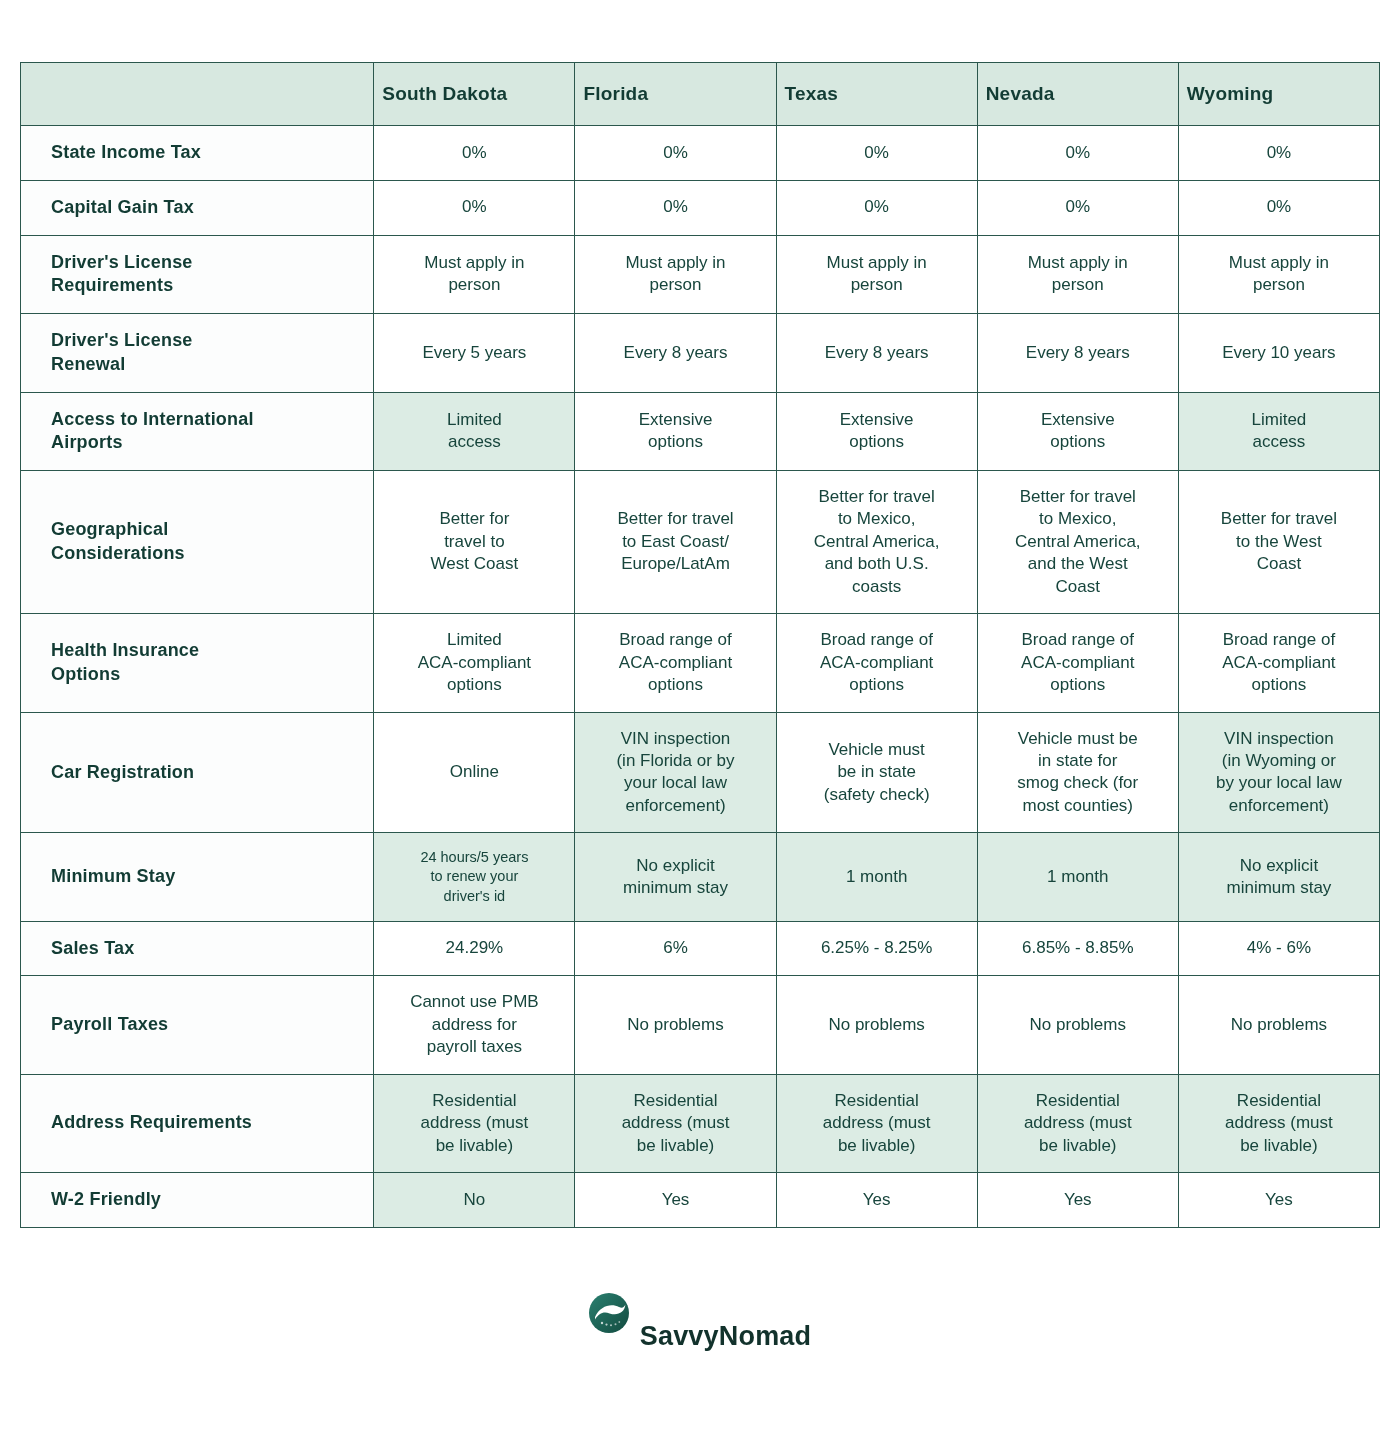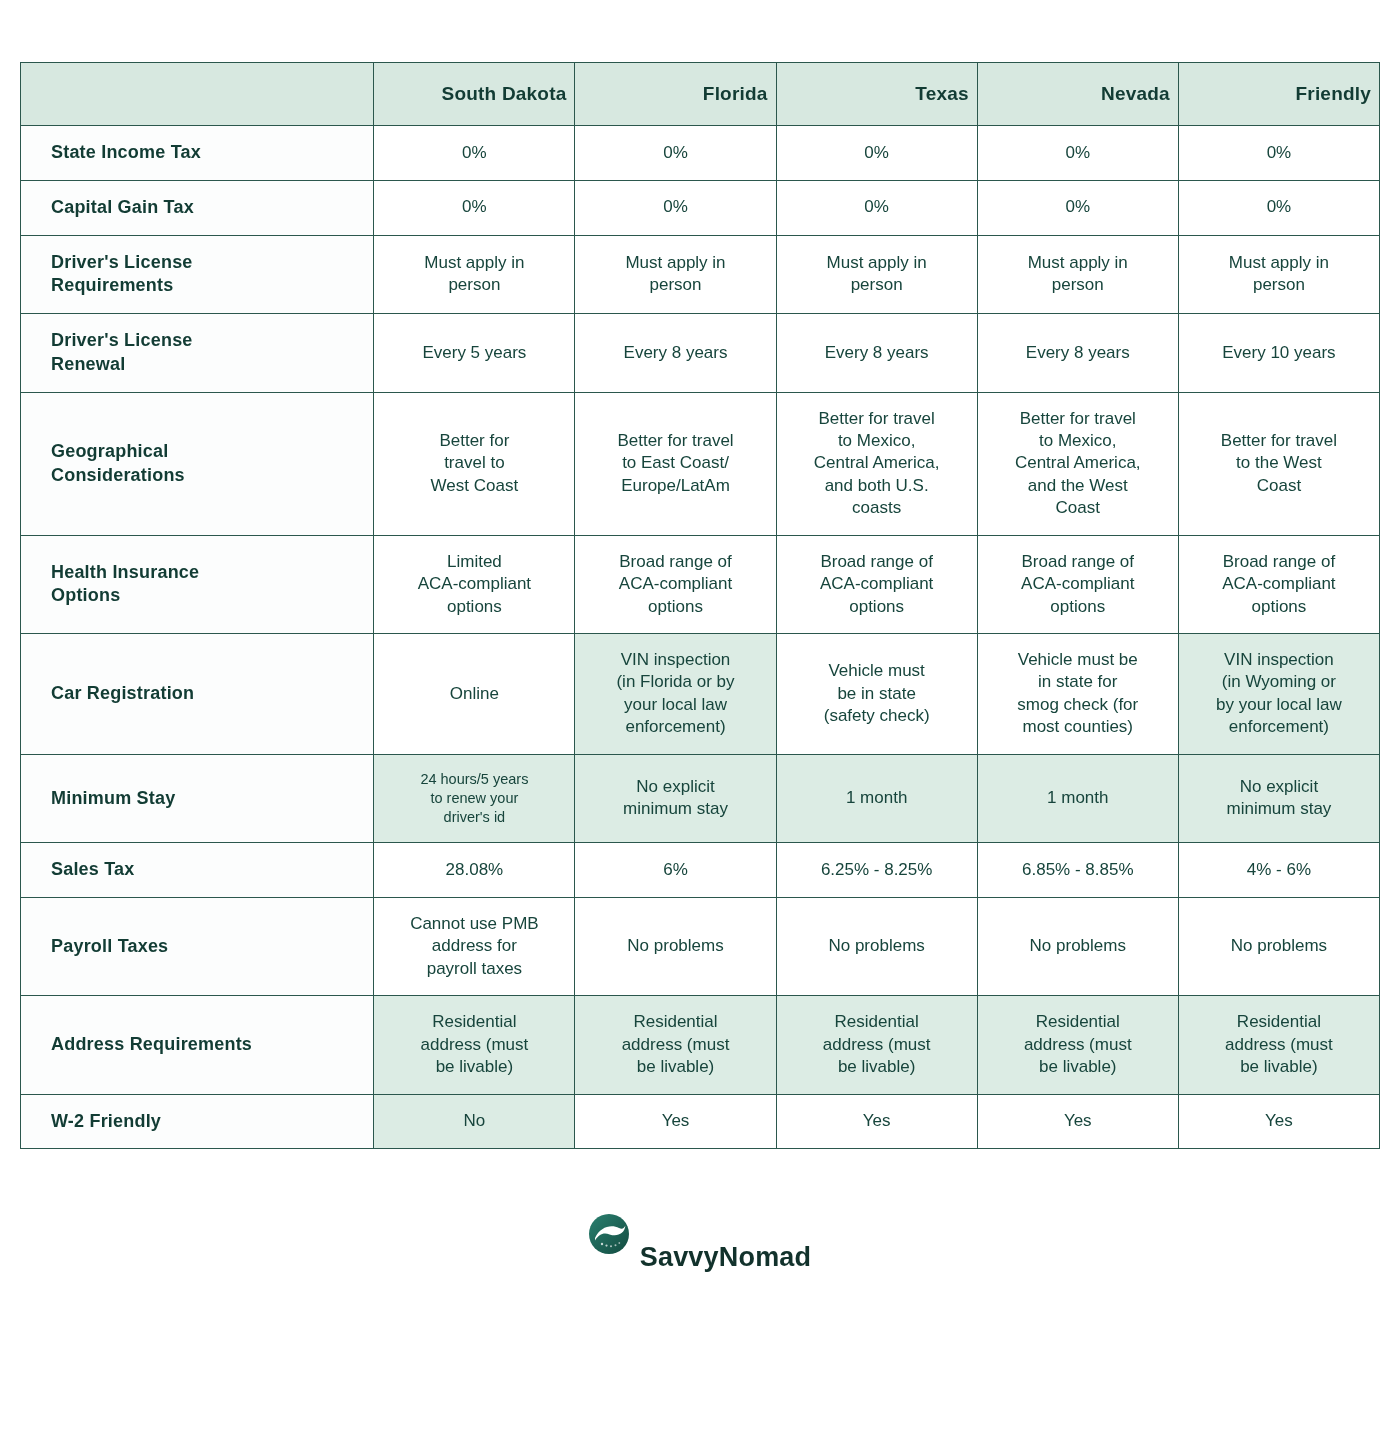--- a/index.html
+++ b/index.html
@@ -29,21 +29,21 @@
     white-space: pre-line;
     vertical-align: middle;
     box-sizing: border-box;
   }
   thead th {
     background: var(--header-bg, #d7e8e0);
     color: var(--label-text, #123c34);
     font-size: 19px;
     font-weight: 700;
     padding: 20px 8px;
-    text-align: right;
+    text-align: left;
     letter-spacing: 0.2px;
   }
   tbody th.row-label {
     background: #fcfdfd;
     color: var(--label-text, #123c34);
     font-size: 18px;
     font-weight: 700;
     text-align: left;
     padding: 15px 6px 15px 30px;
     line-height: 1.32;
@@ -98,21 +98,21 @@
         <col style="width:14.8%">
         <col style="width:14.8%">
       </colgroup>
       <thead>
         <tr>
           <th class="corner"></th>
         <th>South Dakota</th>
             <th>Florida</th>
             <th>Texas</th>
             <th>Nevada</th>
-            <th>Friendly</th>
+            <th>Wyoming</th>
           </tr>
       </thead>
       <tbody>
           <tr>
             <th class="row-label">State Income Tax</th>
             <td>0%</td>
             <td>0%</td>
             <td>0%</td>
             <td>0%</td>
             <td>0%</td>
@@ -140,20 +140,34 @@
 person</td>
           </tr>
           <tr>
             <th class="row-label">Driver's License
 Renewal</th>
             <td>Every 5 years</td>
             <td>Every 8 years</td>
             <td>Every 8 years</td>
             <td>Every 8 years</td>
             <td>Every 10 years</td>
+          </tr>
+          <tr>
+            <th class="row-label">Access to International
+Airports</th>
+            <td class="hl">Limited
+access</td>
+            <td>Extensive
+options</td>
+            <td>Extensive
+options</td>
+            <td>Extensive
+options</td>
+            <td class="hl">Limited
+access</td>
           </tr>
           <tr>
             <th class="row-label">Geographical
 Considerations</th>
             <td>Better for
 travel to
 West Coast</td>
             <td>Better for travel
 to East Coast/
 Europe/LatAm</td>
@@ -216,21 +230,21 @@
 driver's id</td>
             <td class="hl">No explicit
 minimum stay</td>
             <td class="hl">1 month</td>
             <td class="hl">1 month</td>
             <td class="hl">No explicit
 minimum stay</td>
           </tr>
           <tr>
             <th class="row-label">Sales Tax</th>
-            <td>28.08%</td>
+            <td>24.29%</td>
             <td>6%</td>
             <td>6.25% - 8.25%</td>
             <td>6.85% - 8.85%</td>
             <td>4% - 6%</td>
           </tr>
           <tr>
             <th class="row-label">Payroll Taxes</th>
             <td>Cannot use PMB
 address for
 payroll taxes</td>

